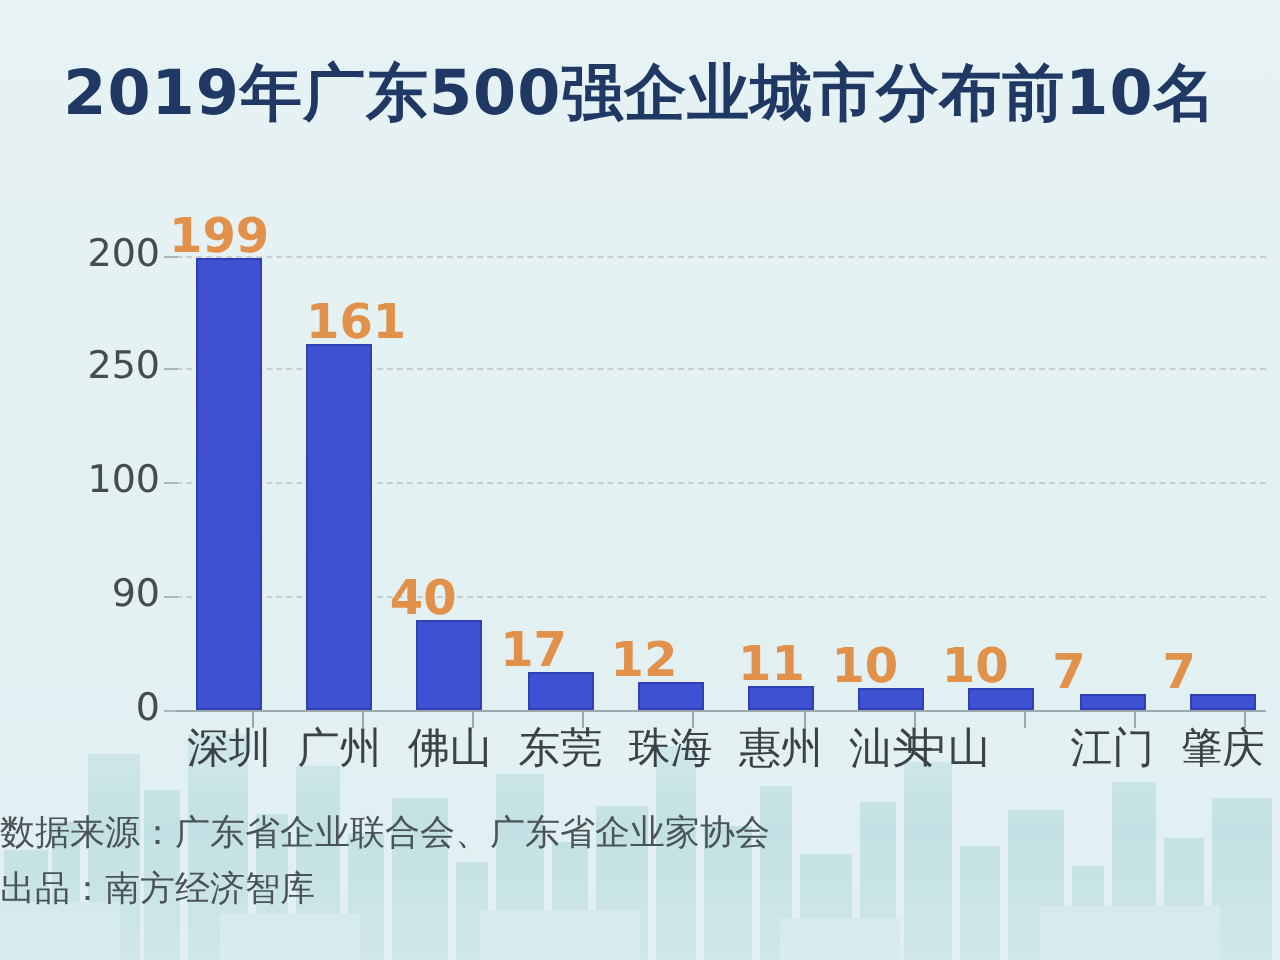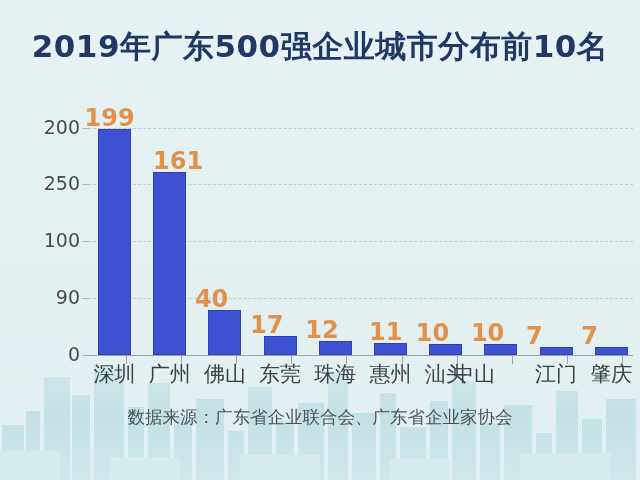--- a/index.html
+++ b/index.html
@@ -139,21 +139,20 @@
     color: #3a4245;
     line-height: 1;
   }
 
   
   .footer {
     position: absolute;
     left: 0;
     top: 403px;
     width: 640px;
-    text-align: center;
     color: #4a5457;
     font-size: 17.5px;
     line-height: 28px;
   }
   .footer div { white-space: nowrap; }
 </style>
 </head>
 <body>
 
 <div id="poster">
@@ -273,15 +272,16 @@
         <div class="bar" style="left: 594.8px; top: 347.055px; height: 7.945px;"></div>
         <div class="barlabel" style="left: 581.3px; top: 324.055px;">7</div>
         <div class="catlabel" style="left: 581.3px;">肇庆</div>
         <div class="xtick" style="left: 622.3px;"></div>
       </div>
 
   </div>
 
   <div class="footer">
     <div>数据来源：广东省企业联合会、广东省企业家协会</div>
+    <div>出品：南方经济智库</div>
   </div>
 
 </div>
 
 </body></html>

